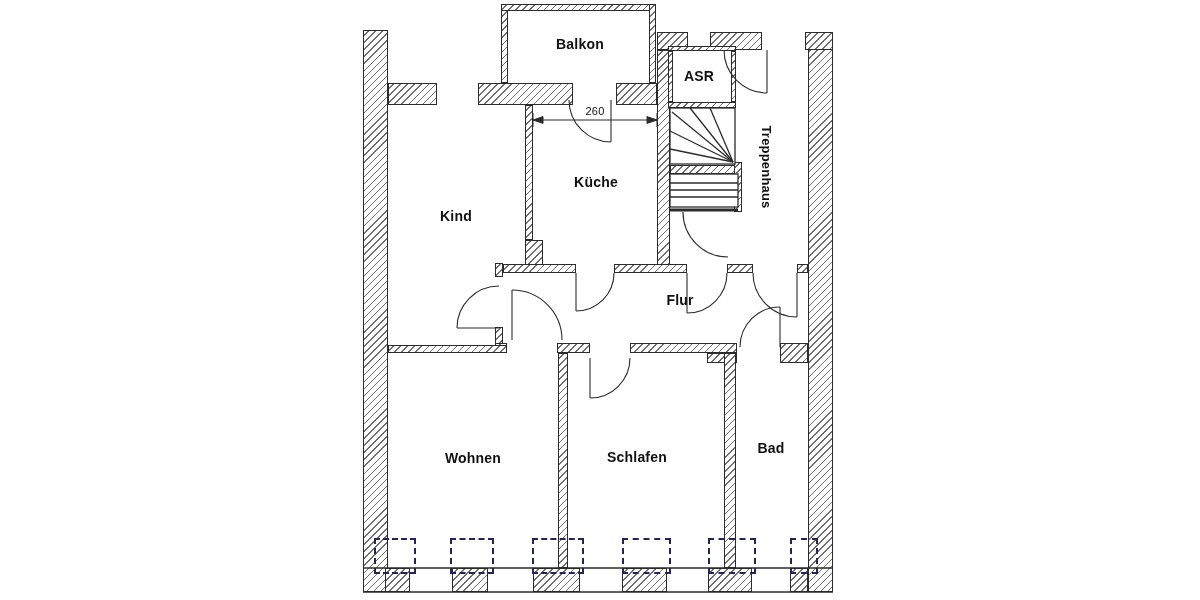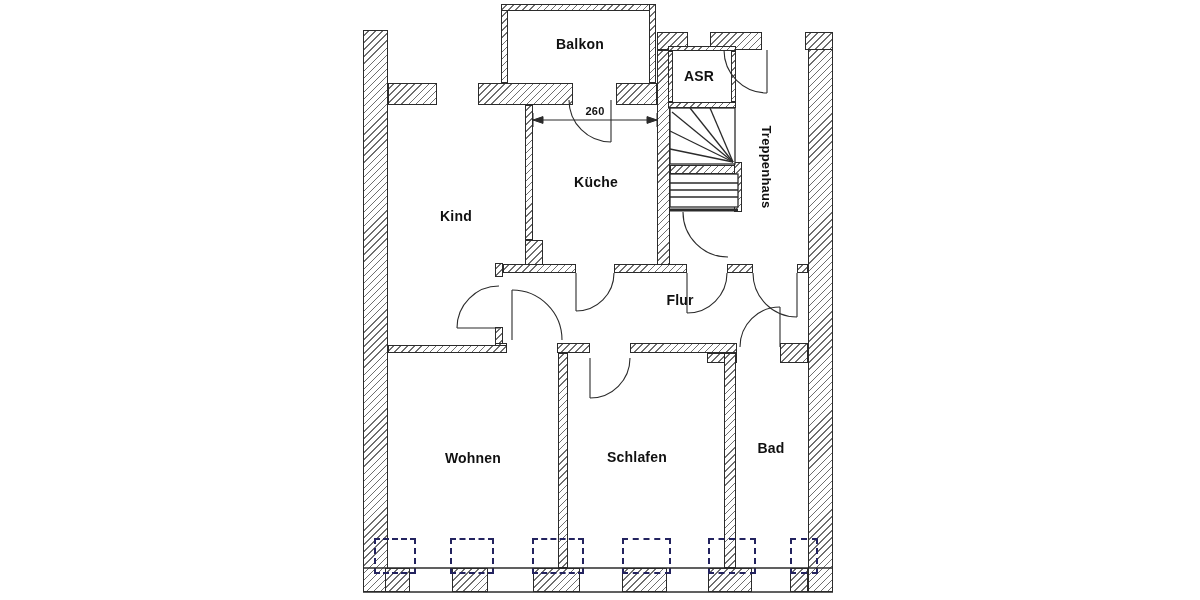--- a/index.html
+++ b/index.html
@@ -7,21 +7,21 @@
         font-family:"Liberation Sans", sans-serif;}
   .wall{position:absolute;
         background:repeating-linear-gradient(135deg,#ffffff 0 4px,#6f6f6f 4px 5px);
         outline:1.4px solid #2b2b2b;outline-offset:-1px;}
   .pier{position:absolute;
         background:repeating-linear-gradient(135deg,#ffffff 0 4px,#6f6f6f 4px 5px);
         outline:1.2px solid #2b2b2b;outline-offset:-1px;}
   .win{position:absolute;border:2.4px dashed #23235f;background:transparent;}
   .lbl{position:absolute;transform:translate(-50%,-50%);color:#101010;
        font-size:14px;font-weight:600;white-space:nowrap;letter-spacing:0.2px;}
-  .lbl-small{font-size:11px;font-weight:700;text-align:right;}
+  .lbl-small{font-size:11px;font-weight:400;text-align:right;}
   .lbl-rot{transform:translate(-50%,-50%) rotate(90deg);}
   svg{position:absolute;left:0;top:0;pointer-events:none;}
 </style>
 </head>
 <body>
 
 <div id="plan">
 
   <div class="wall" style="left:363px;top:30px;width:25px;height:562px;"></div>
   <div class="wall" style="left:808px;top:32px;width:25px;height:560px;"></div>

